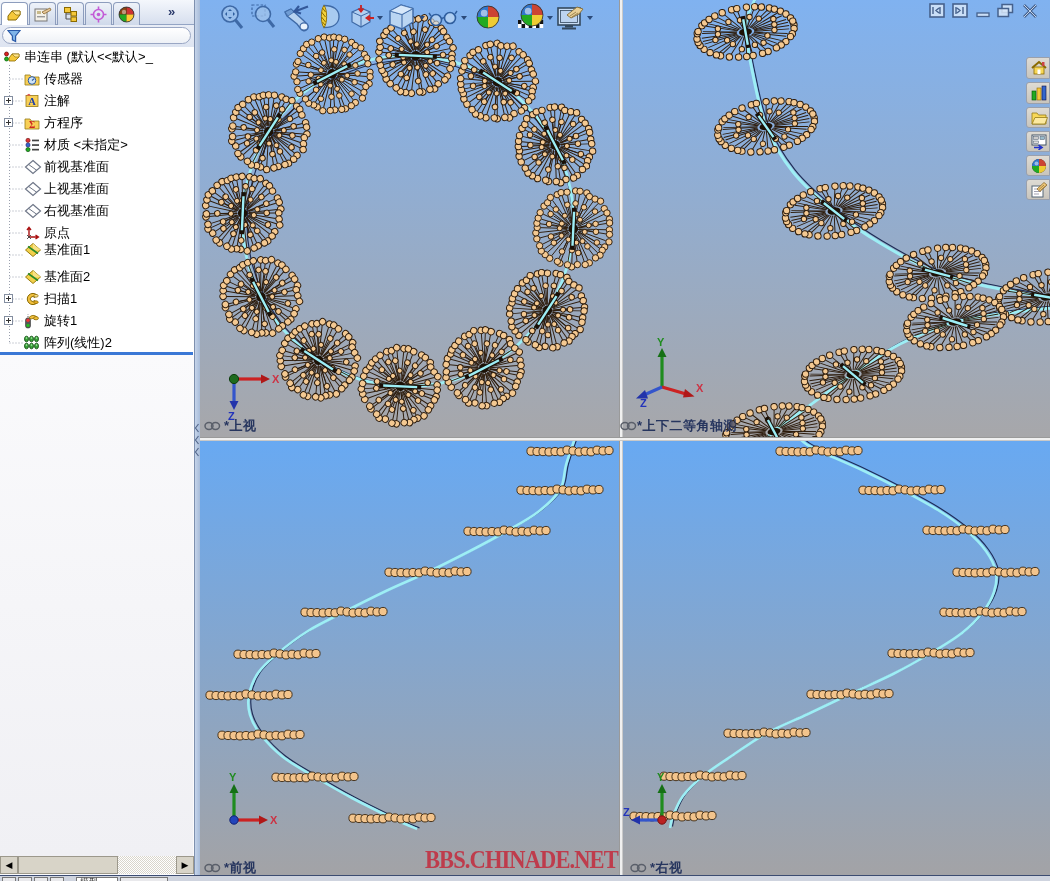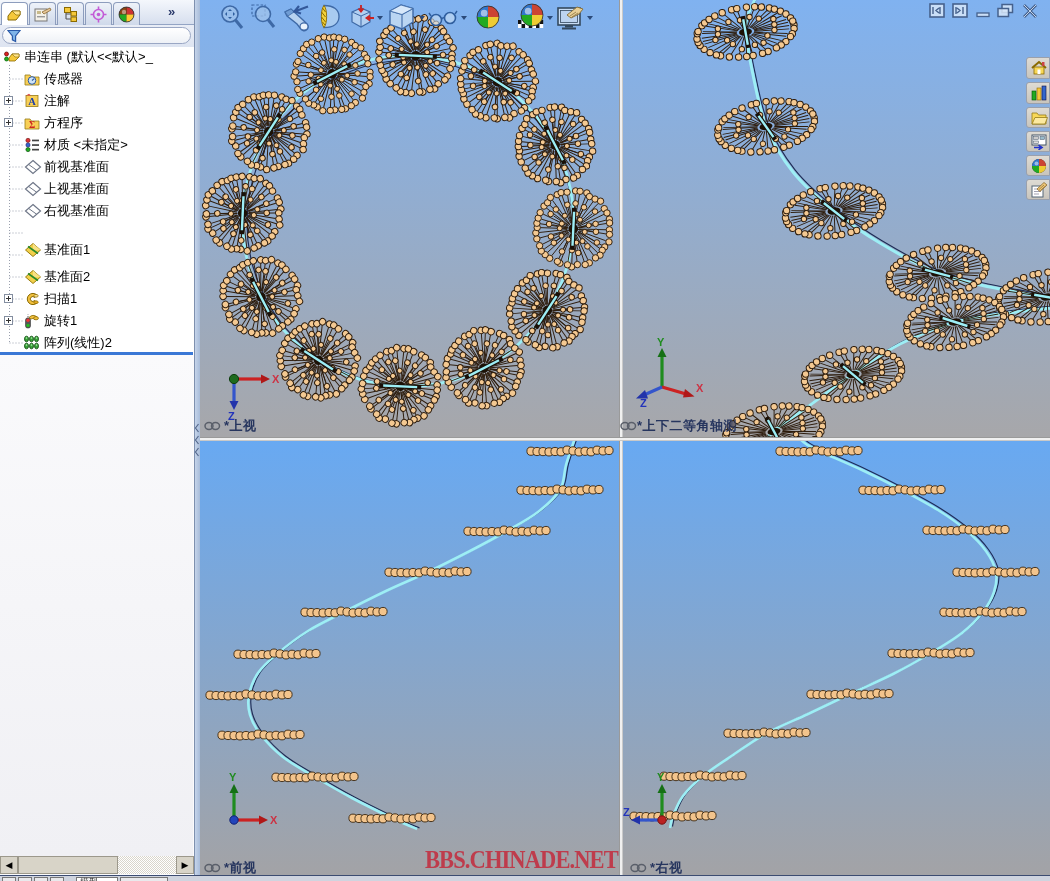--- a/index.html
+++ b/index.html
@@ -715,20 +715,28 @@
         </svg></span>
       <span style="position:absolute;left:44px">上视基准面</span>
     </div>
     <div class="row" style="left:0;top:153px;width:186px">
       <span class="ic" style="left:24px"><svg width="18" height="16" viewBox="0 0 18 16">
           <path d="M9,1.5 L16.5,8 L9,14.5 L1.5,8 Z" fill="none" stroke="#6f7788" stroke-width="1.2"></path>
           <path d="M4,5 L13,11.5" stroke="#6f7788" stroke-width="1"></path>
         </svg></span>
       <span style="position:absolute;left:44px">右视基准面</span>
     </div>
+    <div class="row" style="left:0;top:175px;width:194px">
+      <span class="ic" style="left:24px"><svg width="16" height="16" viewBox="0 0 16 16">
+          <path d="M5,13 L5,3 M3,5 L5,2.4 L7,5" fill="none" stroke="#a11" stroke-width="1.4"></path>
+          <path d="M4,12 L14,12 M11.5,10 L14.4,12 L11.5,14" fill="none" stroke="#a11" stroke-width="1.4"></path>
+          <path d="M3,10 L7,14 M3,14 L7,10" stroke="#444" stroke-width="0.9"></path>
+        </svg></span>
+      <span style="position:absolute;left:44px">原点</span>
+    </div>
     <div class="row" style="left:0;top:192px;width:194px">
       <span class="ic" style="left:24px"><svg width="18" height="16" viewBox="0 0 18 16">
           <path d="M9,1.5 L16.5,8 L9,14.5 L1.5,8 Z" fill="#f2d04a" stroke="#9a7d10" stroke-width="1"></path>
           <path d="M9,1.5 L16.5,8 L9,8.5 Z" fill="#f8e183"></path>
           <path d="M4,4.5 L14,11.5" stroke="#2a8a2a" stroke-width="1.6"></path>
         </svg></span>
       <span style="position:absolute;left:44px">基准面1</span>
     </div>
     <div class="row" style="left:0;top:219px;width:194px">
       <span class="ic" style="left:24px"><svg width="18" height="16" viewBox="0 0 18 16">

